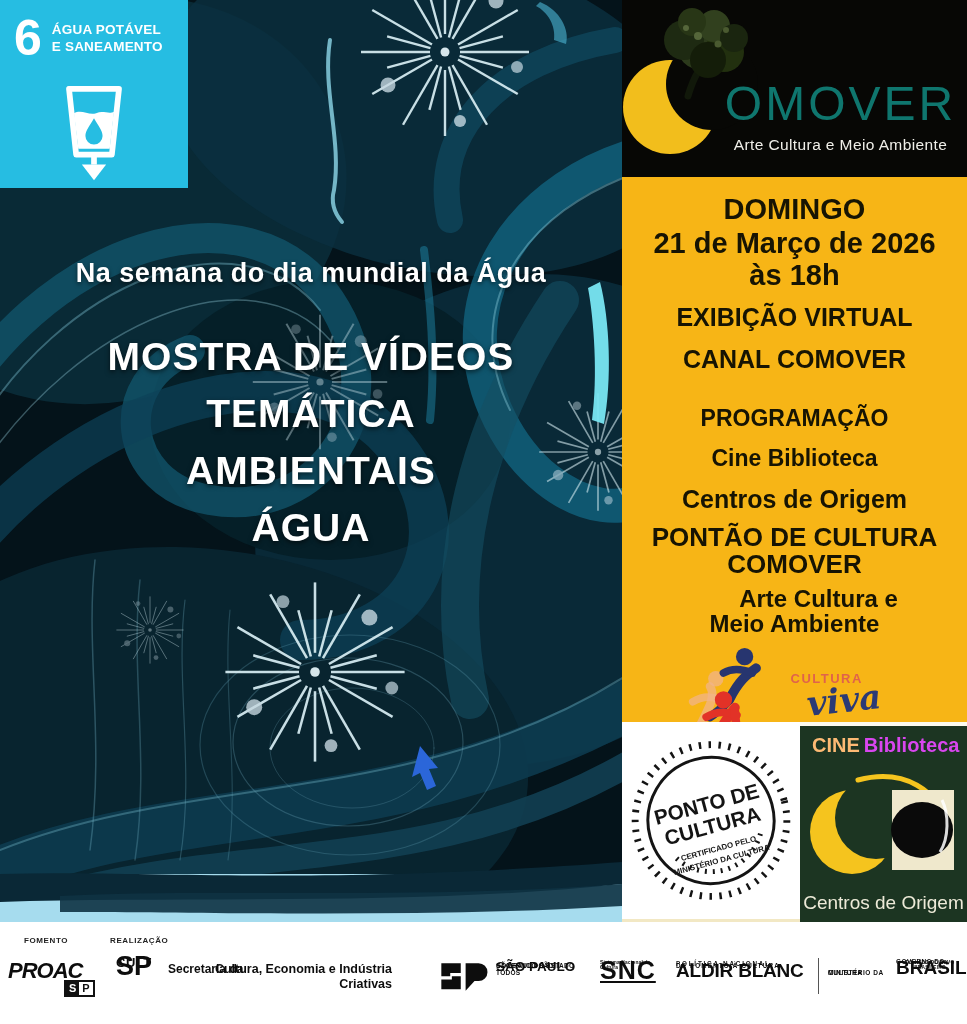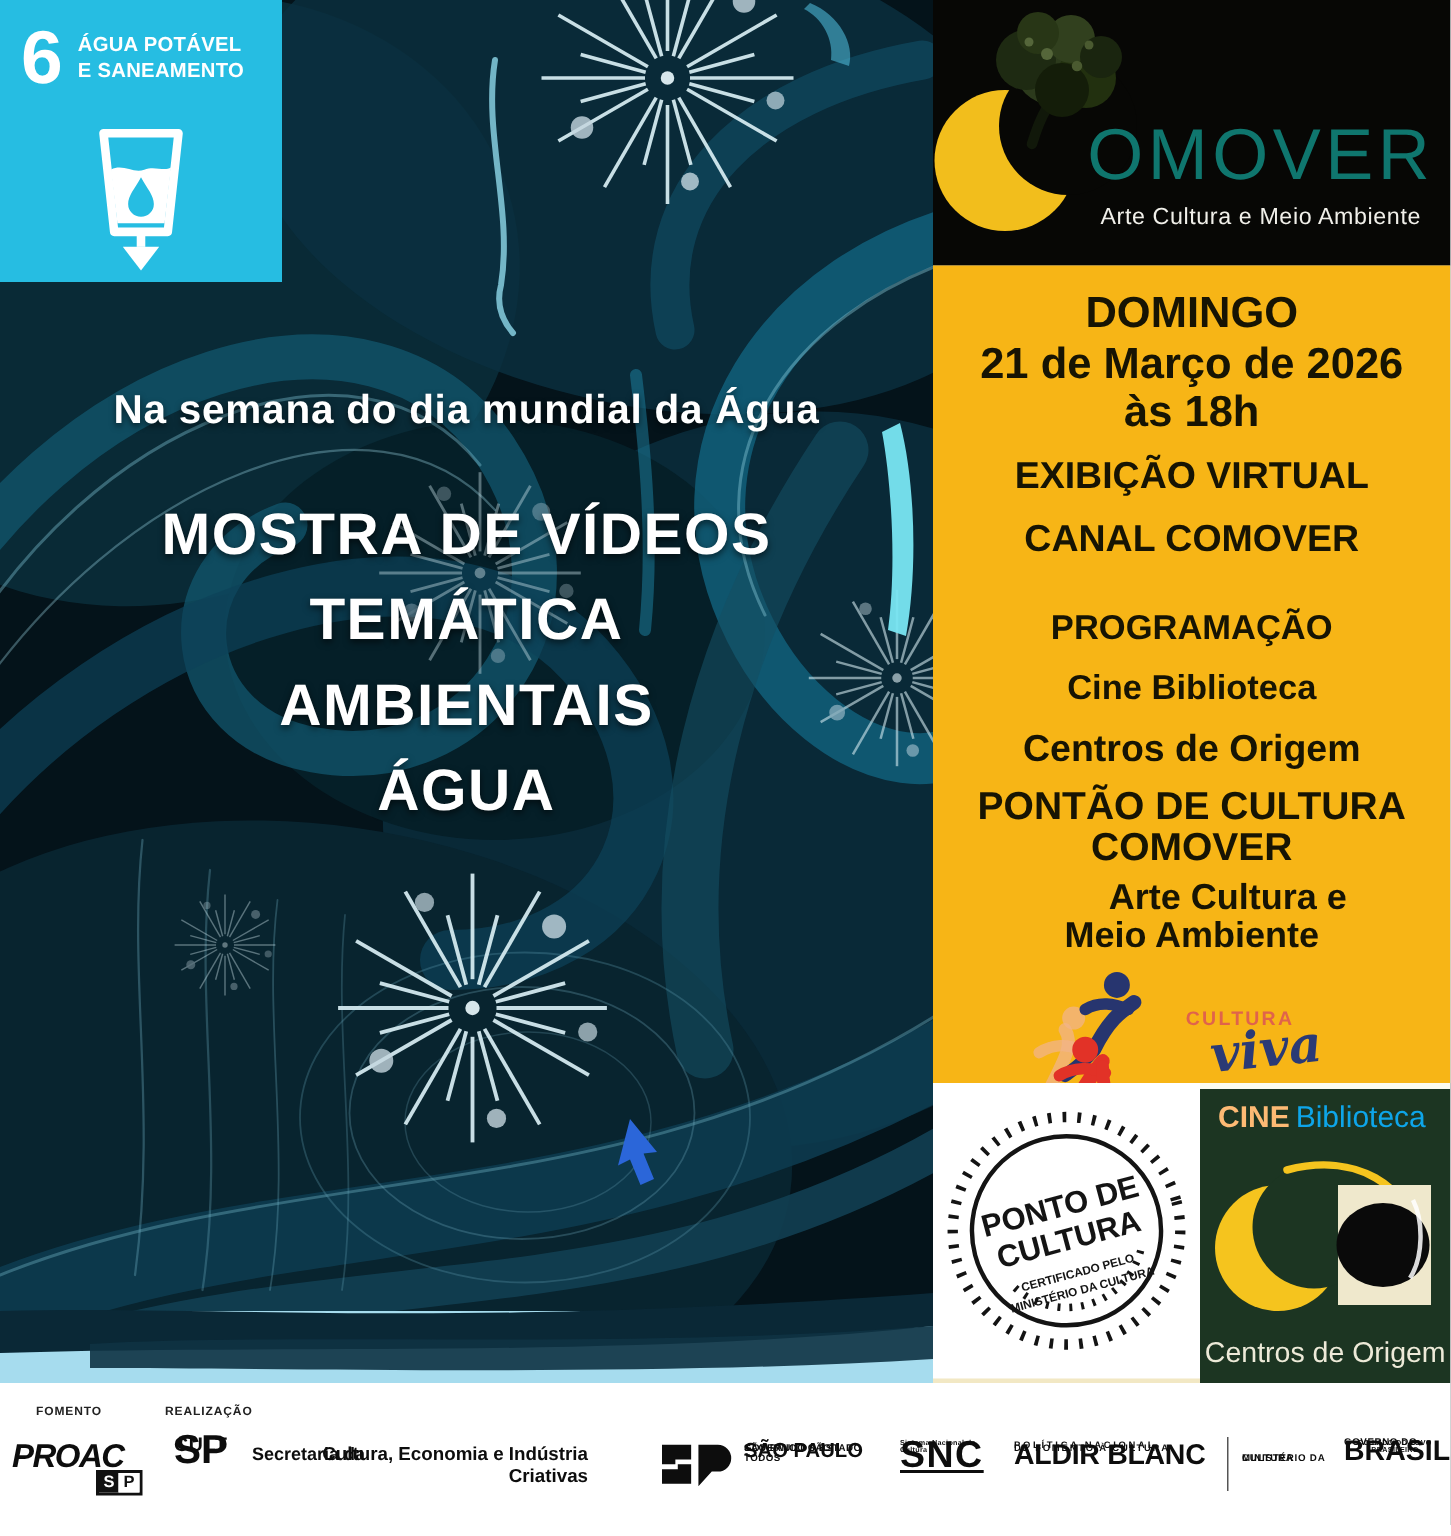--- a/index.html
+++ b/index.html
@@ -43,21 +43,21 @@
   .cv-row{margin-top:8px;display:flex;align-items:center;justify-content:center;gap:2px;}
   .cv-text{text-align:center;width:118px;}
   .cv-cultura{font-size:13px;font-weight:800;letter-spacing:1.5px;color:#E0634B;text-align:left;padding-left:6px;}
   .cv-viva{font-family:"DejaVu Serif","Liberation Serif",serif;font-style:italic;font-weight:700;font-size:34px;color:#2B3A75;margin-top:-6px;transform:rotate(-6deg);}
 
   .bottom-row{position:absolute;left:0;top:722px;width:345px;height:200px;display:flex;}
   .stamp-panel{width:178px;height:200px;background:#fff;position:relative;border-bottom:3px solid #F2E8C4;box-sizing:border-box;}
   .cine-panel{width:167px;height:200px;background:#1C3522;position:relative;border-top:4px solid #fbfbef;box-sizing:border-box;}
   .cine-head{position:absolute;left:12px;top:8px;font-size:20px;white-space:nowrap;}
   .cine-head .c1{color:#fdba74;font-weight:800;}
-  .cine-head .c2{color:#0ea5e9;font-weight:400;margin-left:4px;}
+  .cine-head .c2{color:#d946ef;font-weight:700;margin-left:4px;}
   .cine-art{position:absolute;left:0;top:32px;}
   .cine-caption{position:absolute;left:0;right:0;bottom:8px;text-align:center;color:#EDEAD8;font-size:19px;font-weight:400;}
 
   
   .footer{position:absolute;left:0;top:922px;width:819px;height:102px;background:#fff;color:#0d0d0d;}
   .footer div{position:absolute;}
   .f-lbl{font-size:8px;font-weight:700;letter-spacing:.6px;color:#222;}
   .f-fomento-label{left:24px;top:14px;}
   .f-realizacao-label{left:110px;top:14px;}
   .f-proac{left:8px;top:36px;width:96px;}

